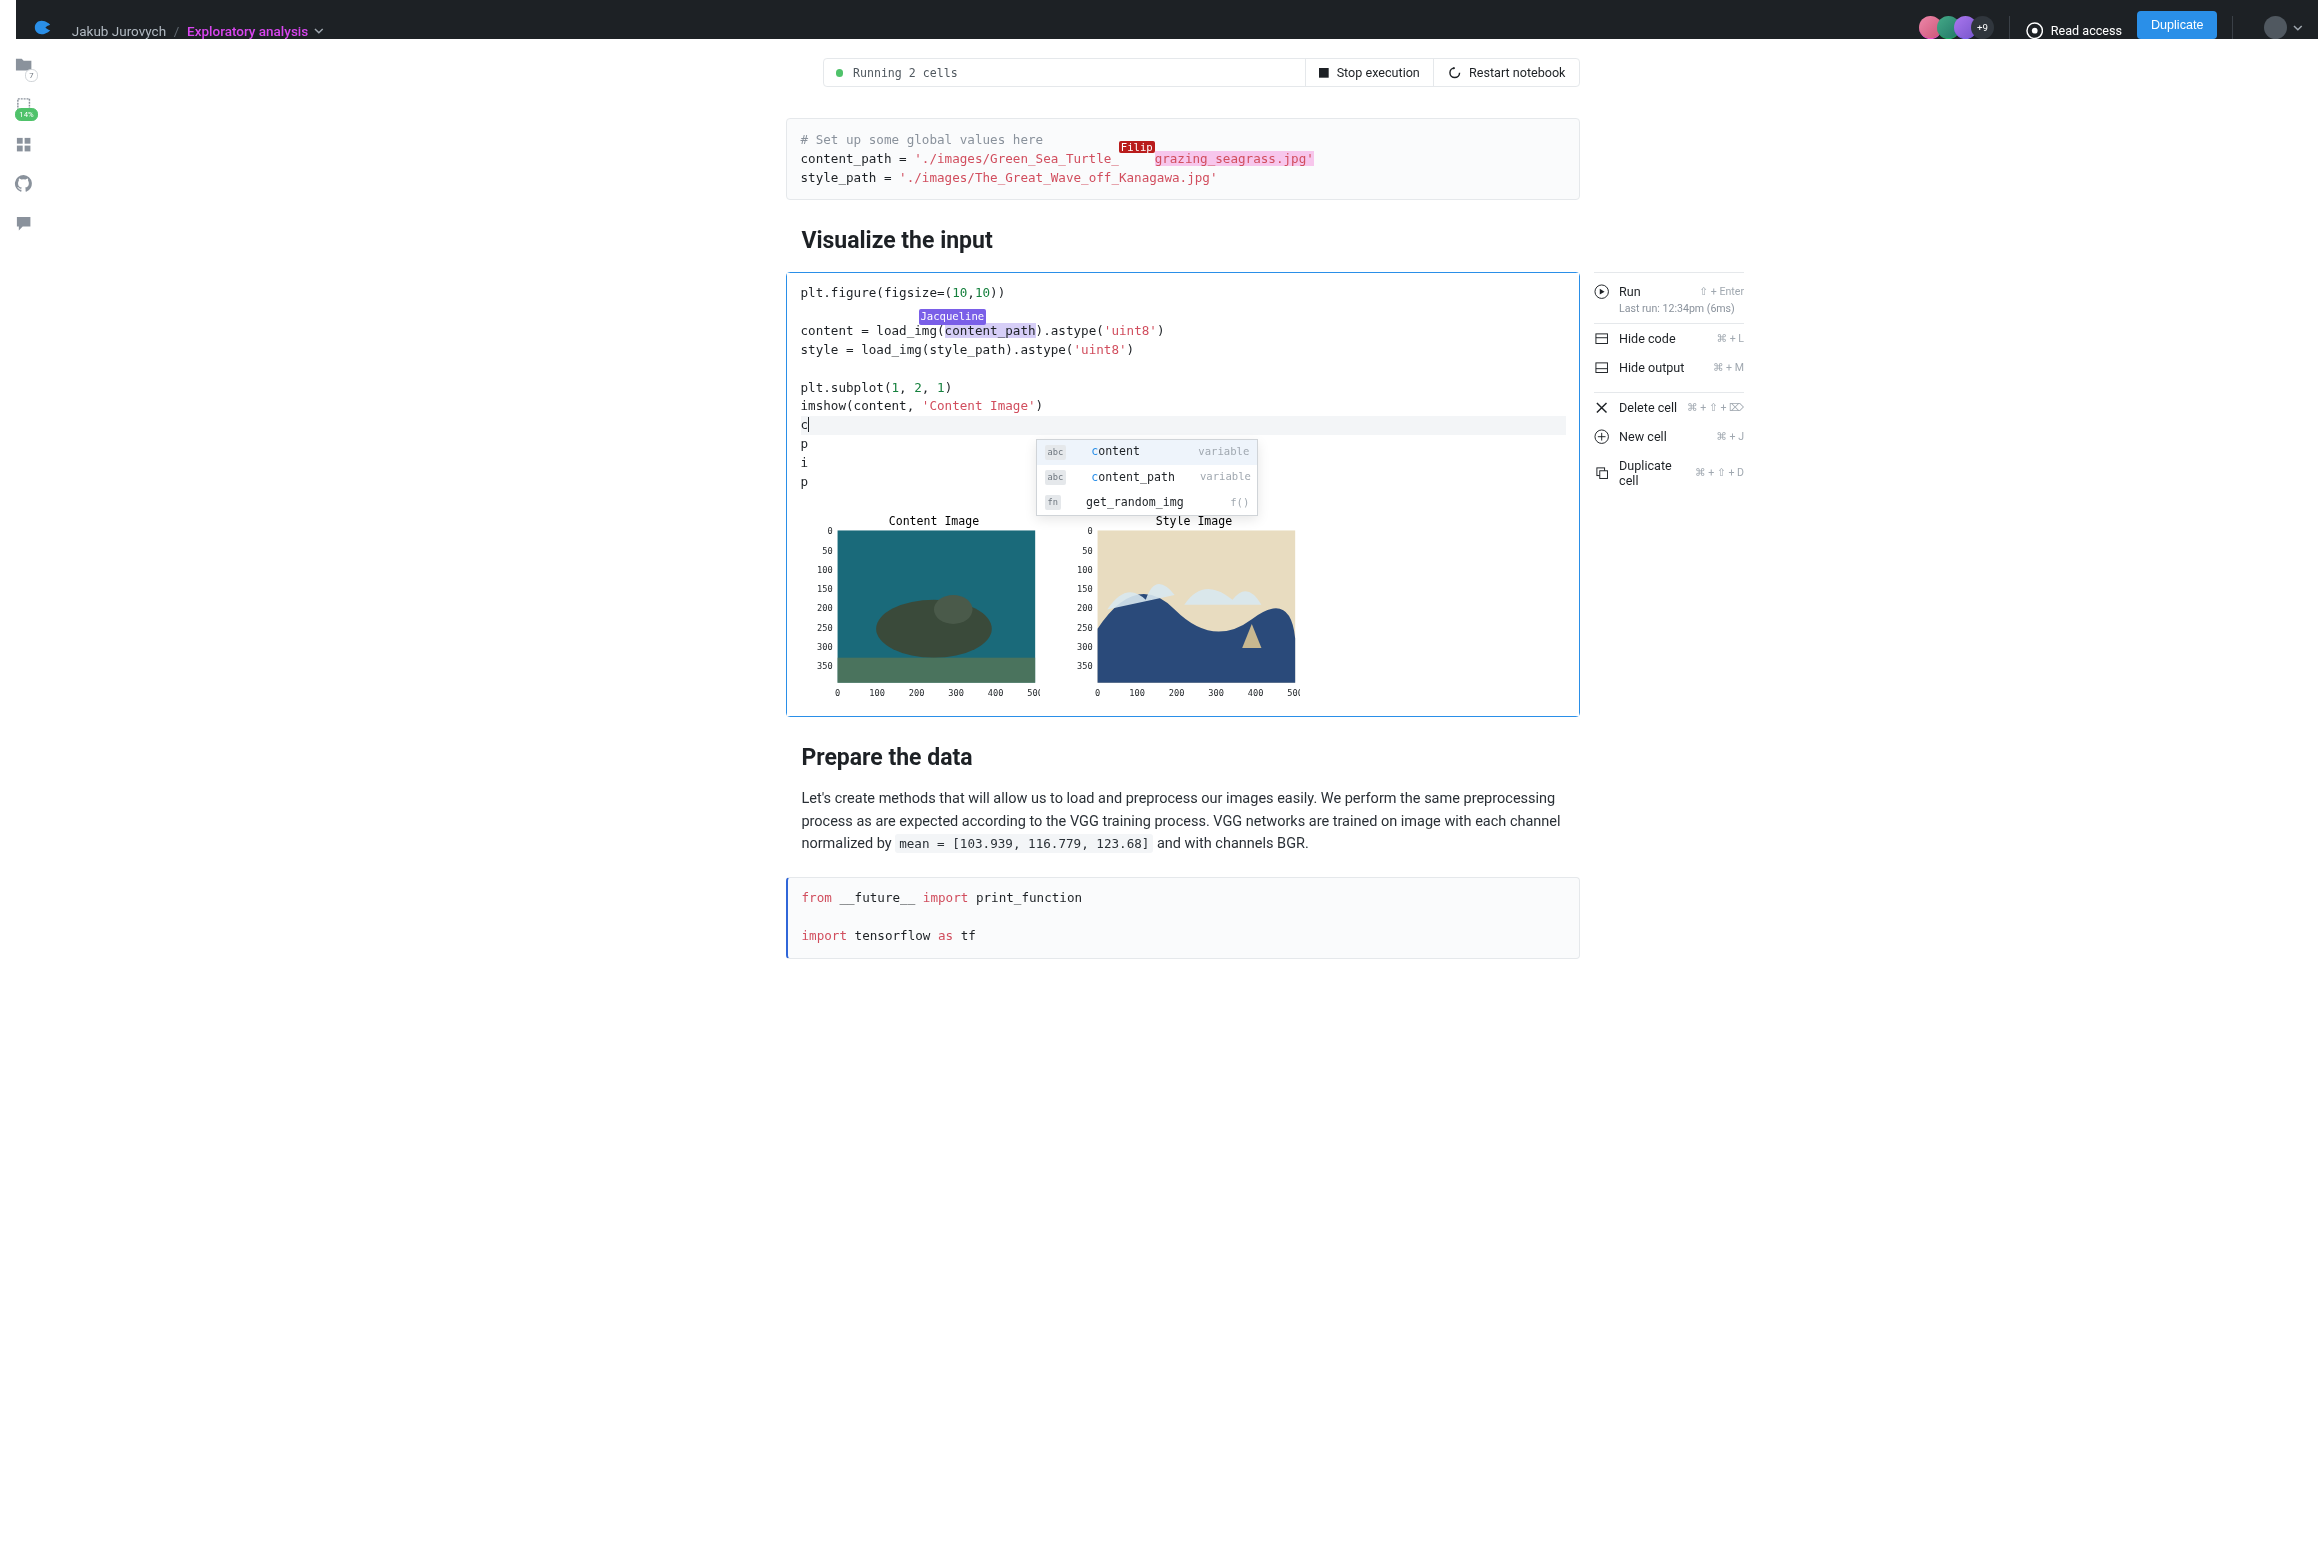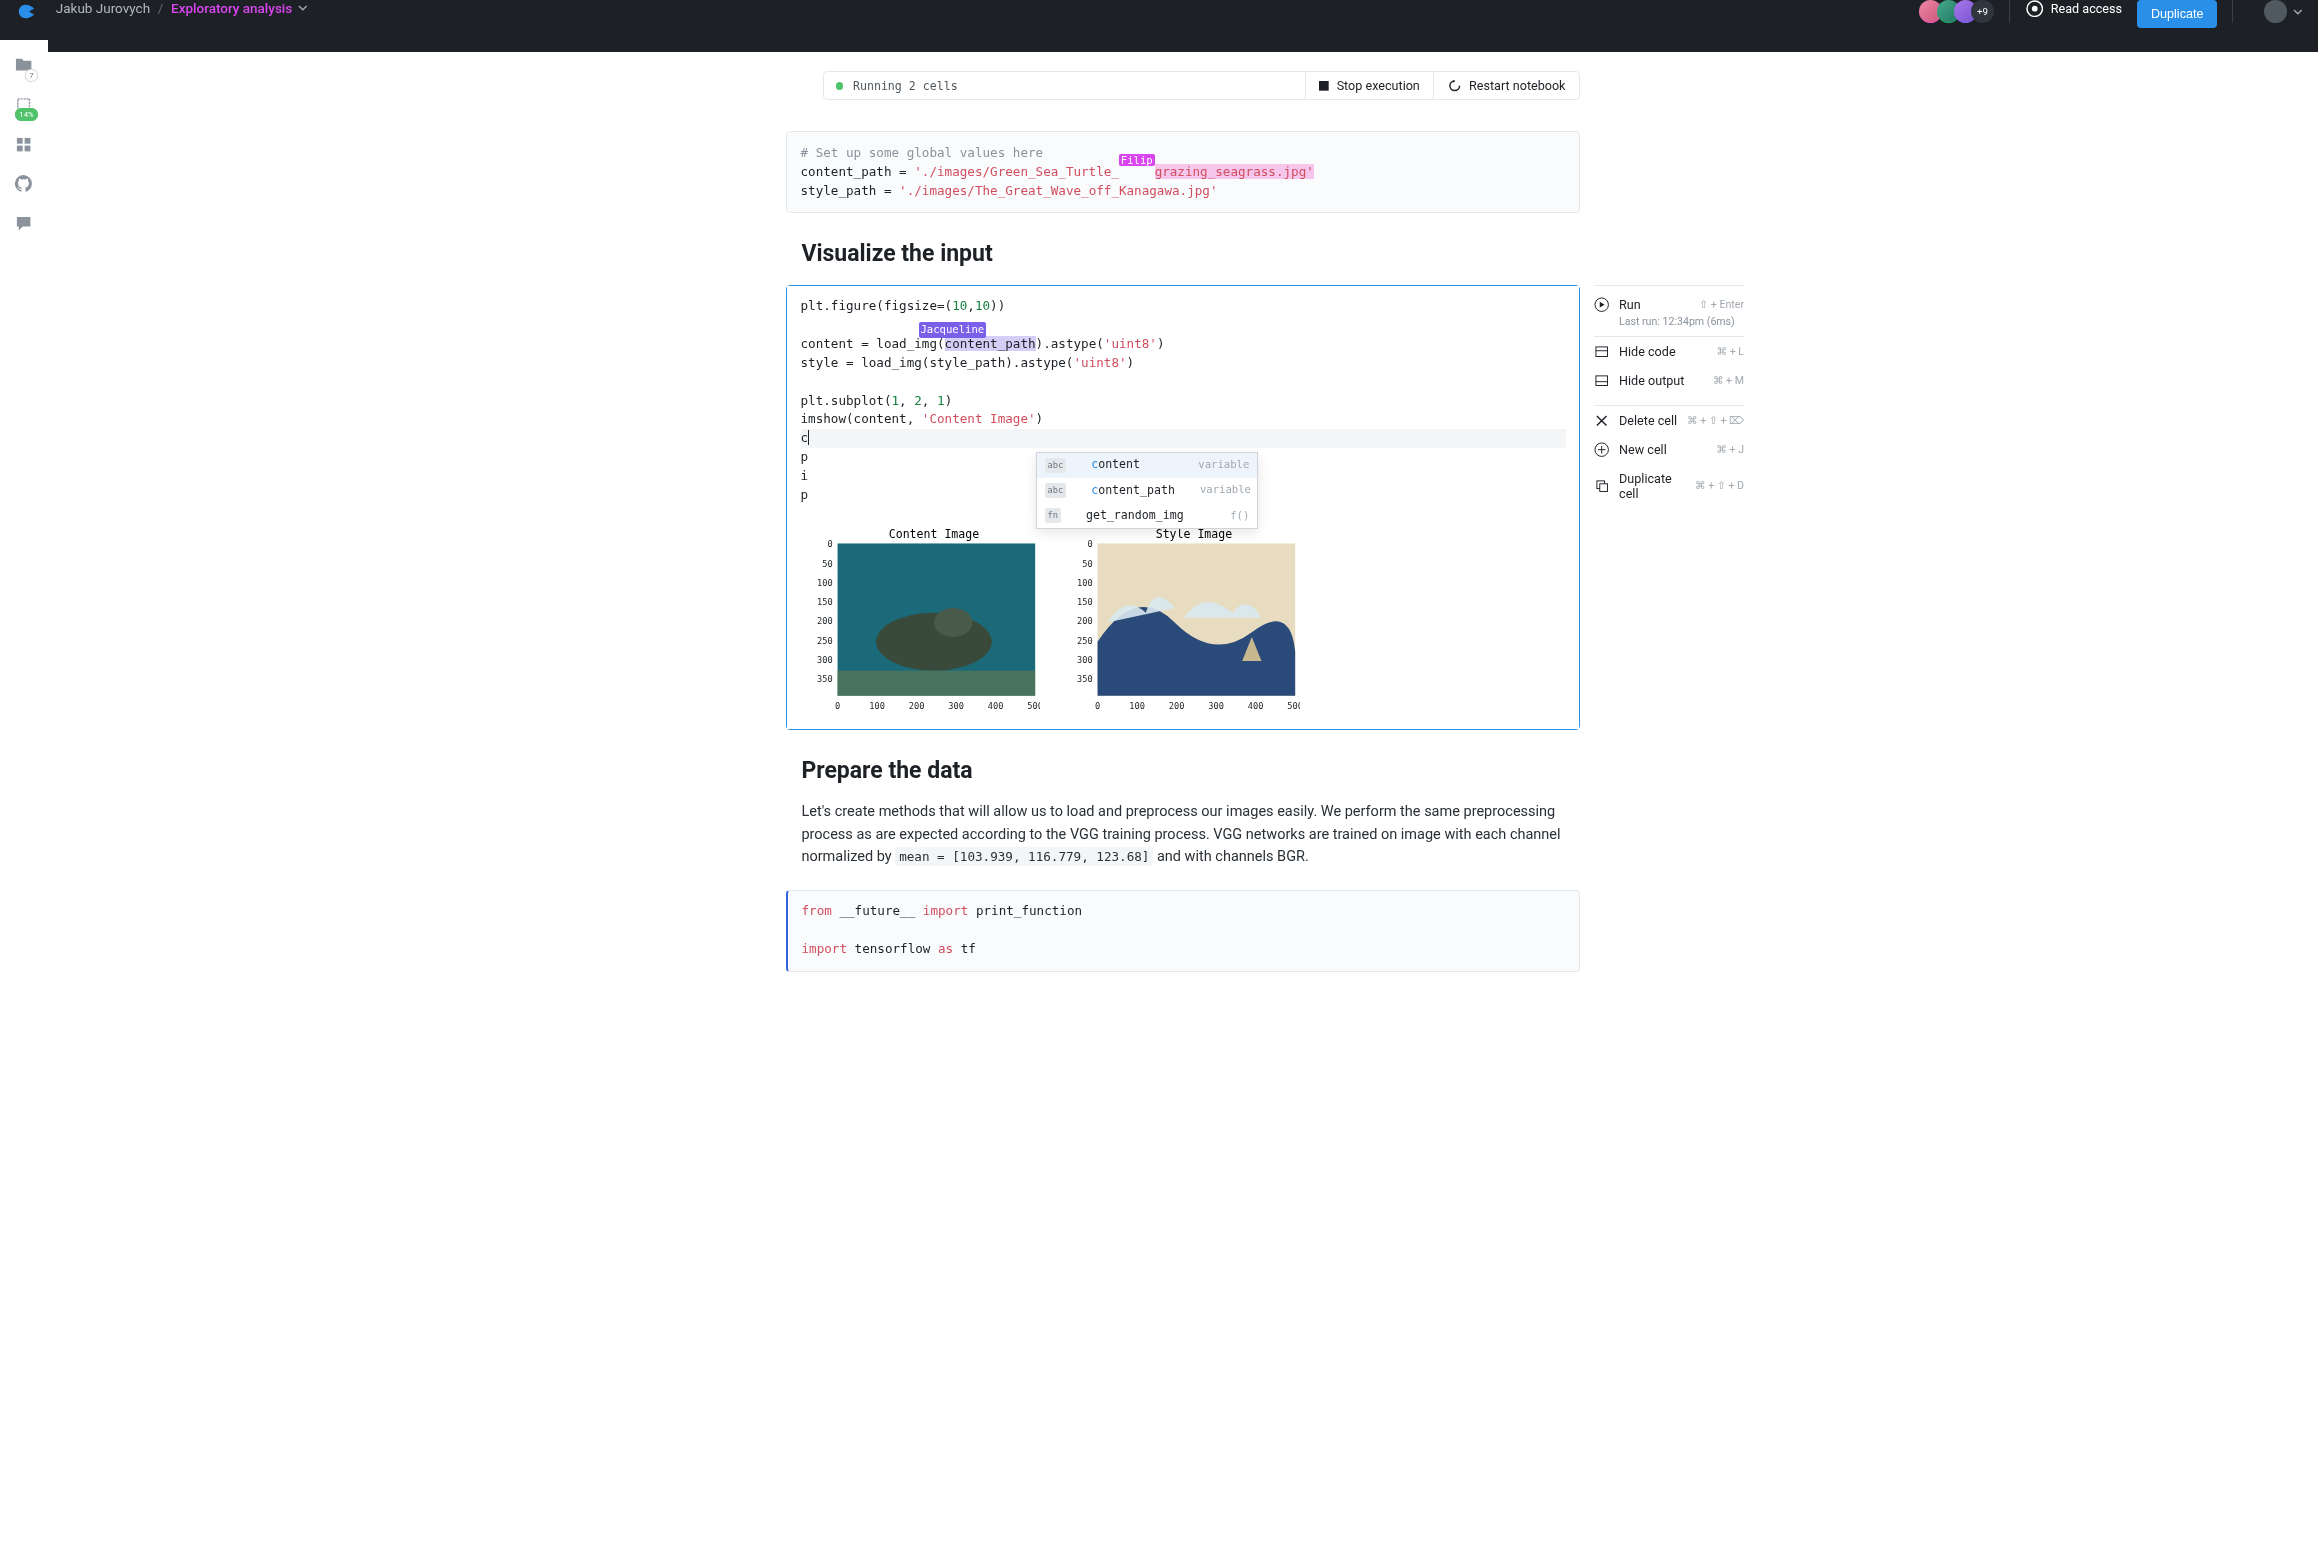--- a/index.html
+++ b/index.html
@@ -1,17 +1,17 @@
 <!DOCTYPE html>
 <html><head>
 <meta charset="utf-8">
 <style>
 * { box-sizing: border-box; margin: 0; padding: 0; }
 body { font-family: -apple-system, BlinkMacSystemFont, "Segoe UI", Roboto, sans-serif; background: #fff; color: #1d2125; font-size: 13.5px; }
-.header { background: #1d2125; height: 52px; display: flex; align-items: flex-start; padding: 0 15.4px; color: #a0a8b0; }
+.header { background: #1d2125; height: 39px; display: flex; align-items: flex-end; padding: 0 15.4px; color: #a0a8b0; margin-left: 16px; }
 .logo { width: 23px; height: 23px; margin-right: 17.4px; }
 .breadcrumb { display: flex; align-items: center; gap: 7.7px; }
 .breadcrumb .owner { color: #b0b8c0; }
 .breadcrumb .sep { color: #606870; }
 .breadcrumb .title { color: #d946ef; font-weight: 500; display: flex; align-items: center; gap: 5.8px; }
 .header-spacer { flex: 1; }
 .avatars { display: flex; align-items: center; }
 .avatar { width: 23px; height: 23px; border-radius: 50%; margin-left: -5.8px; border-bottom: 1.9px solid; }
 .avatar.more { background: #30363d; color: #fff; font-size: 9.7px; display: flex; align-items: center; justify-content: center; border: none; }
 .header-divider { width: 1px; height: 23px; background: #3a4047; margin: 0 15.4px; }
@@ -28,21 +28,21 @@
 .status-left { flex: 1; display: flex; align-items: center; gap: 9.7px; padding: 0 11.6px; font-family: "SF Mono", Menlo, monospace; color: #50585f; }
 .status-dot { width: 7.7px; height: 7.7px; border-radius: 50%; background: #4fc26a; }
 .status-btn { border-left: 1px solid #e5e8eb; padding: 0 13.5px; height: 100%; display: flex; align-items: center; gap: 7.7px; color: #1d2125; font-size: 12.6px; cursor: pointer; }
 .cell { border: 1px solid #e5e8eb; border-radius: 3.9px; margin-top: 31px; background: #fafbfc; padding: 11.6px 13.5px; font-family: "SF Mono", Menlo, Consolas, monospace; font-size: 12.6px; line-height: 1.5; color: #1d2125; position: relative; }
 .cell.active { border: 1.9px solid #2a8fe8; background: #fff; padding: 0; position: relative; }
 .cell.active .code-area { padding: 11.6px 13.5px; background: #fff; }
 .exec-count { position: absolute; top: 9.7px; right: 11.6px; color: #a0a8b0; font-size: 11.6px; }
 .comment { color: #8a929c; }
 .str { color: #d14e5e; }
 .num { color: #15803d; }
-.hl-pink { background: #d946ef; color: #fff; padding: 0 1.9px; font-size: 10.6px; border-radius: 1.9px; position: relative; top: -11.6px; }
+.hl-pink { background: #b91c1c; color: #fff; padding: 0 1.9px; font-size: 10.6px; border-radius: 1.9px; position: relative; top: -11.6px; }
 .hl-pink-sel { background: #f7c6ec; }
 .hl-purple { background: #7a5fe8; color: #fff; padding: 0 1.9px; font-size: 10.6px; border-radius: 1.9px; position: relative; top: -11.6px; }
 .hl-purple-sel { background: #d6cef7; }
 h2 { font-size: 23px; font-weight: 700; margin: 27px 0 0 15.4px; color: #1d2125; }
 .autocomplete { position: absolute; background: #fff; border: 1px solid #d0d4d8; box-shadow: 0 3.9px 11.6px rgba(0,0,0,0.1); font-size: 11.6px; width: 222px; left: 249px; top: 166px; }
 .ac-row { display: flex; align-items: center; padding: 3.9px 7.7px; gap: 25px; }
 .ac-row.sel { background: #eef4fb; }
 .ac-kind { font-size: 8.7px; background: #e5e8eb; padding: 1px 2.9px; border-radius: 1.9px; color: #707880; }
 .ac-name { flex: 1; }
 .ac-name .m { color: #2a8fe8; }

